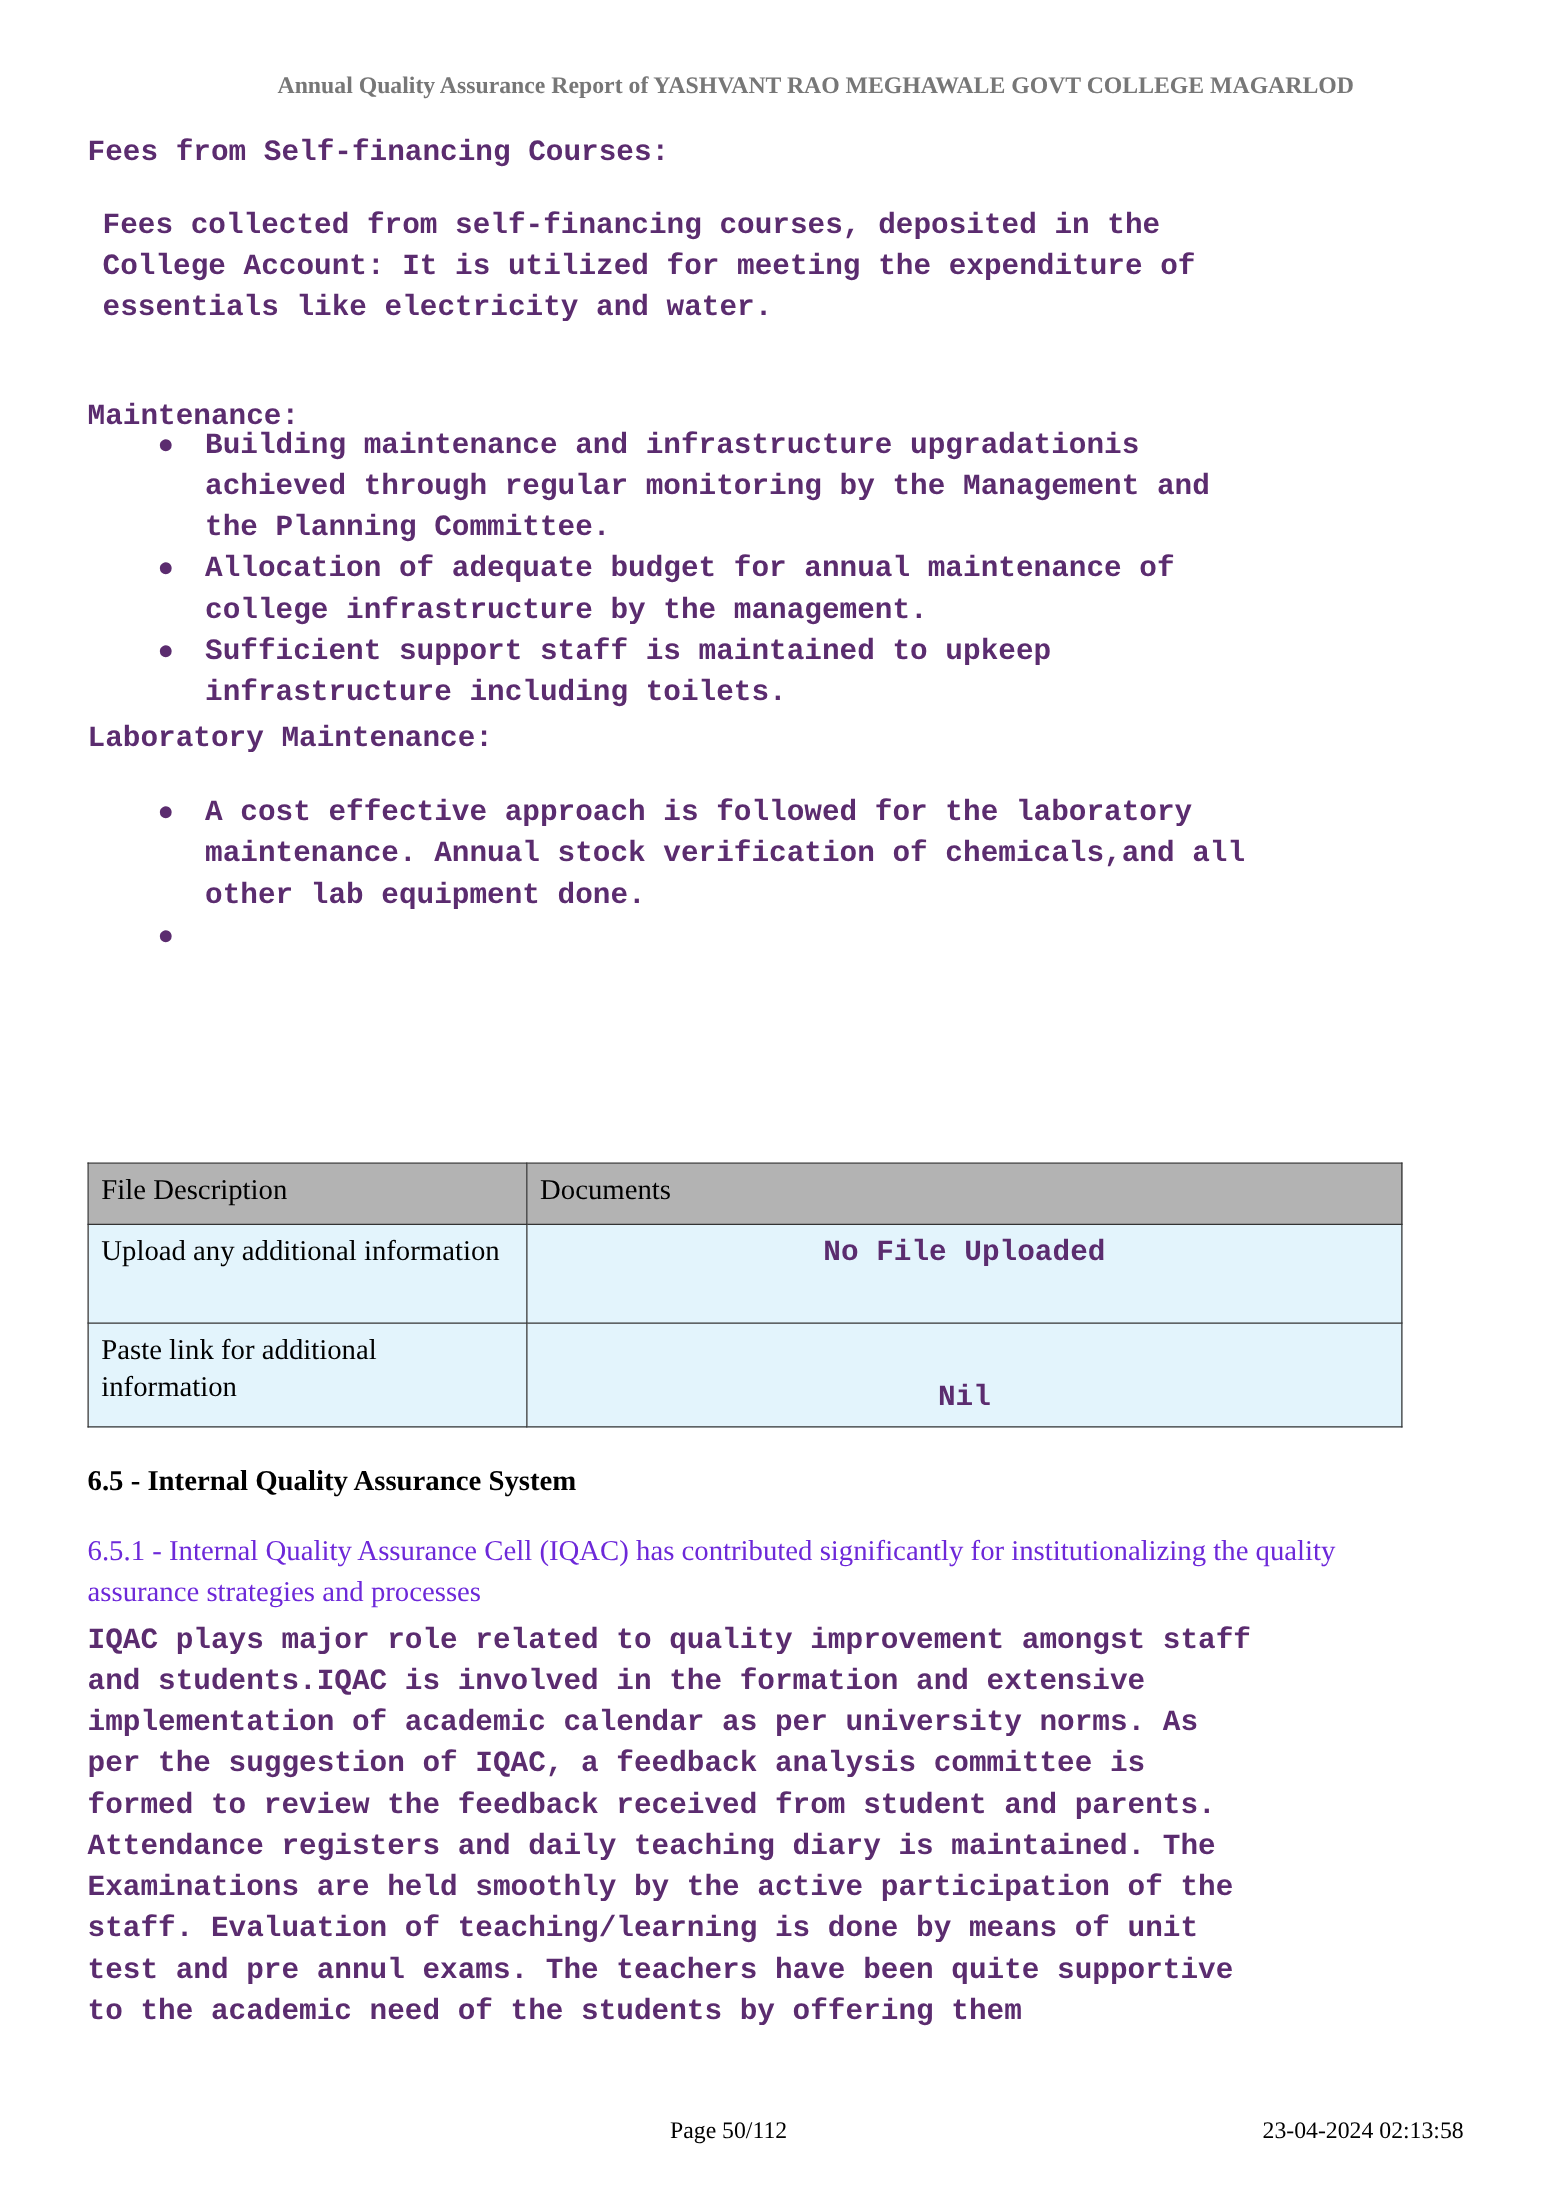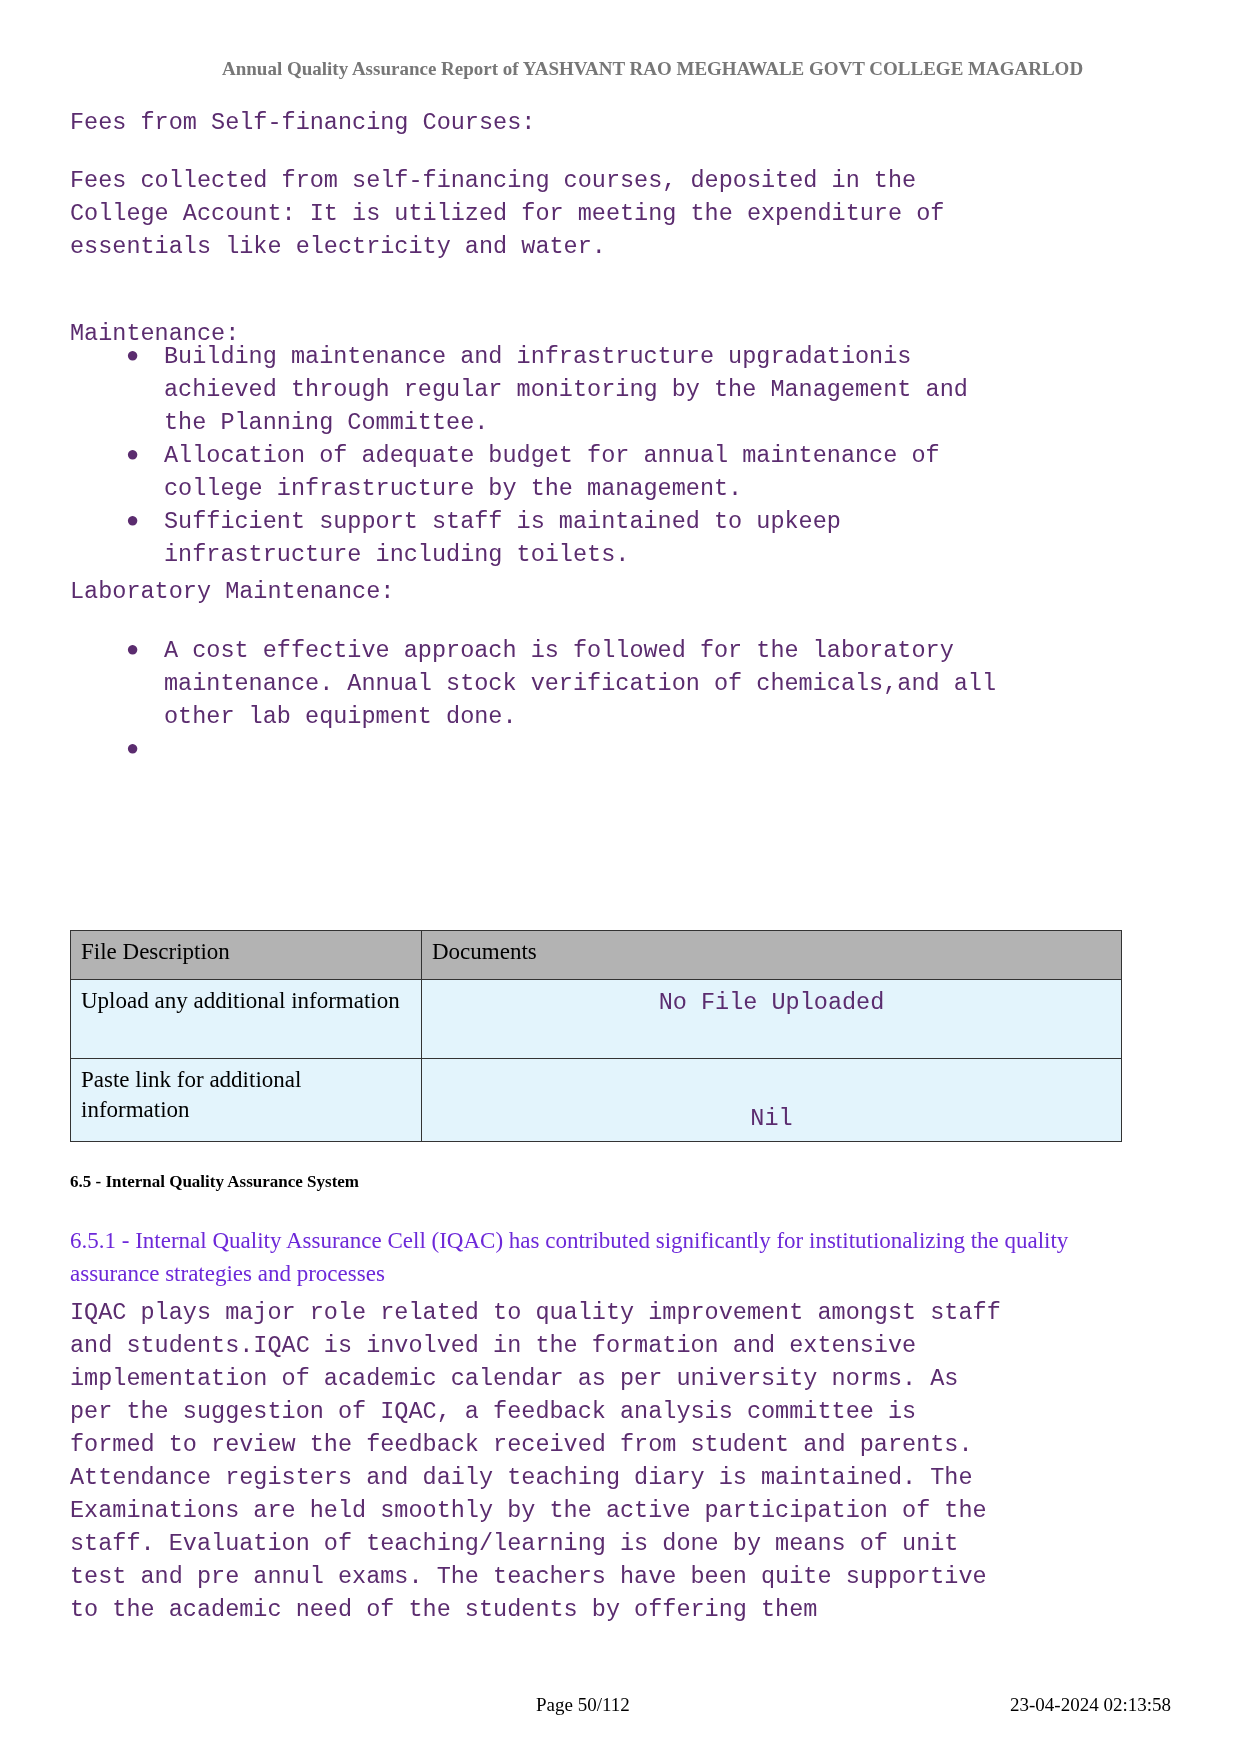--- a/index.html
+++ b/index.html
@@ -3,21 +3,21 @@
   <meta charset="utf-8">
   <style>
     html, body { margin: 0; padding: 0; background: #ffffff; }
     body { width: 1241px; height: 1754px; position: relative; overflow: hidden; }
     .header {
       position: absolute; top: 58px; left: 196px;
       font-family: "Liberation Serif", serif; font-weight: bold;
       font-size: 19px; color: #777777; white-space: nowrap; margin-left: 26px;
     }
     .mono {
-      font-family: "Liberation Mono", monospace; font-weight: normal;
+      font-family: "Liberation Mono", monospace; font-weight: bold;
       color: #5b2c6f; font-size: 23.5px; line-height: 33px;
     }
     .block { position: absolute; left: 70px; width: 1080px; margin: 0; }
     .para { white-space: pre-line; }
     ul.bullets {
       position: absolute; left: 70px; width: 1060px; margin: 0;
       padding: 0 0 0 94px; list-style: none;
     }
     ul.bullets li { position: relative; margin: 0; }
     ul.bullets li .dot {
@@ -31,42 +31,42 @@
     table.files td, table.files th {
       border: 1.5px solid #333; padding: 6px 10px; vertical-align: top;
       text-align: left; font-weight: normal; line-height: 30px; margin-left: 16px;
     }
     table.files th { background: #b3b3b3; height: 36px; }
     table.files tr.row td { background: #e3f4fc; }
     table.files td.doc { text-align: center; }
     .col1 { width: 330px; }
     .sec-title {
       position: absolute; left: 70px; top: 1172px;
-      font-family: "Liberation Serif", serif; font-weight: bold; font-size: 17px; color: #000;
+      font-family: "Liberation Serif", serif; font-weight: bold; font-size: 23px; color: #000;
     }
     .sub-title {
       position: absolute; left: 70px; top: 1224px; width: 1060px;
       font-family: "Liberation Serif", serif; font-size: 23px; line-height: 33px; color: #6d28d9;
     }
     .footer-page {
       position: absolute; top: 1694px; left: 536px;
       font-family: "Liberation Serif", serif; font-size: 19px; color: #000;
     }
     .footer-date {
       position: absolute; top: 1694px; left: 1010px;
       font-family: "Liberation Serif", serif; font-size: 19px; color: #000;
     }
   </style>
 </head>
 <body>
 
 <div class="header">Annual Quality Assurance Report of YASHVANT RAO MEGHAWALE GOVT COLLEGE MAGARLOD</div>
 
 <div class="block mono" style="top:106px;">Fees from Self-financing Courses:</div>
-<div class="block mono para" style="top:164px;">Fees collected from self-financing courses, deposited in the
+<div class="block mono para" style="top:164px;margin-left:12px;">Fees collected from self-financing courses, deposited in the
 College Account: It is utilized for meeting the expenditure of
 essentials like electricity and water.</div>
 
 <div class="block mono" style="top:292px;margin-top:25px;">Maintenance:</div>
 <ul class="bullets mono" style="top:340px;">
   <li class="para"><span class="dot">●</span><span>Building maintenance and infrastructure upgradationis
 achieved through regular monitoring by the Management and
 the Planning Committee.</span></li>
   <li class="para"><span class="dot">●</span><span>Allocation of adequate budget for annual maintenance of
 college infrastructure by the management.</span></li>

